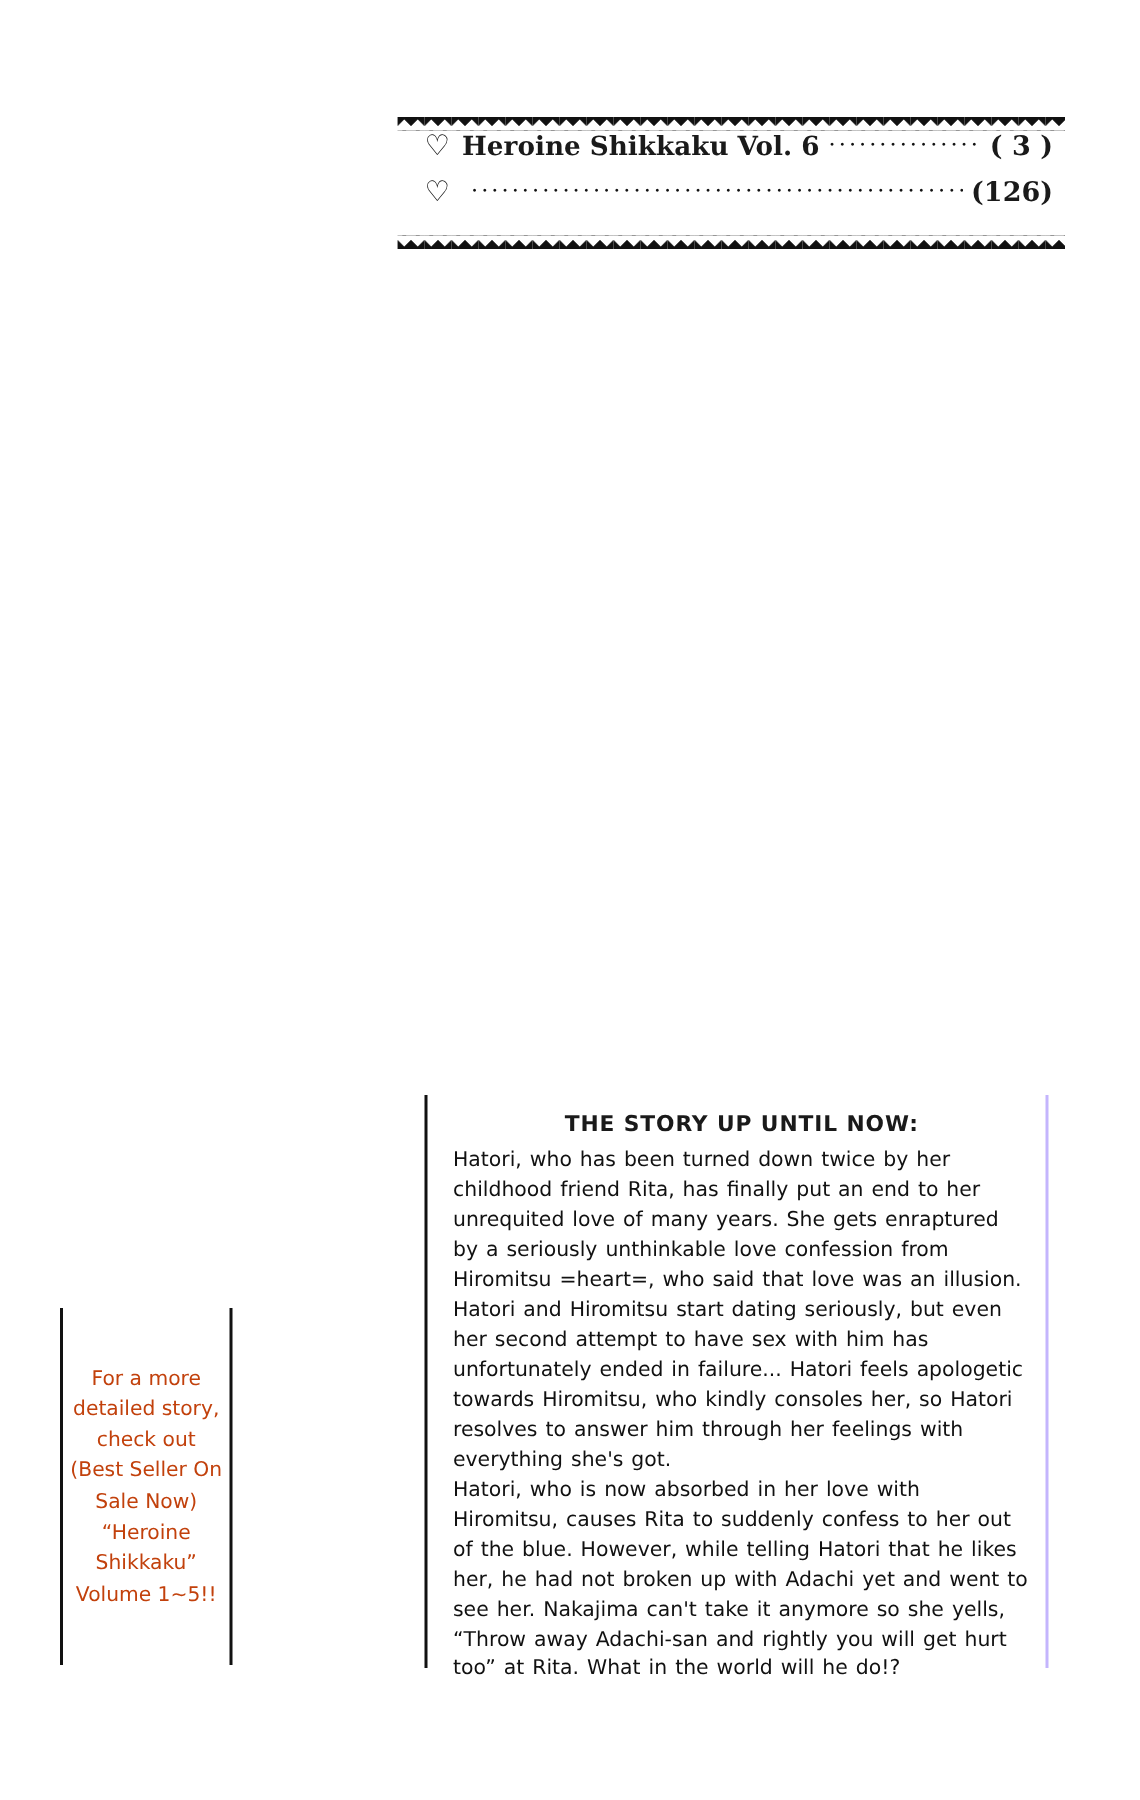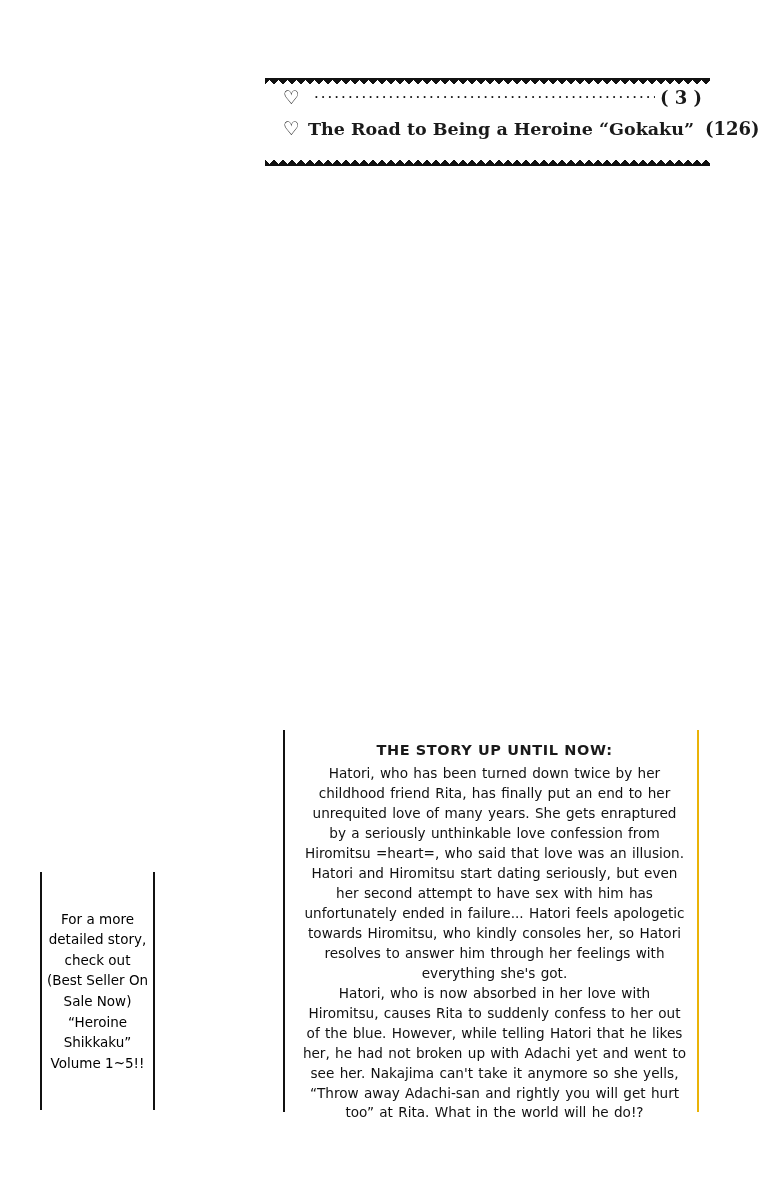--- a/index.html
+++ b/index.html
@@ -97,72 +97,72 @@
     border-right: 2px solid #111;
     display: flex;
     align-items: center;
     justify-content: center;
   }
   #side-note-text {
     font-family: "DejaVu Sans", sans-serif;
     font-size: 13.5px;
     line-height: 1.52;
     text-align: center;
-    color: #000000;
+    color: #c2410c;
     padding: 0 4px;
     white-space: pre-line;
   }
 
   
   #story-block {
     position: absolute;
     left: 283px;
     top: 730px;
     width: 416px;
     height: 382px;
     box-sizing: border-box;
     border-left: 2px solid #111;
-    border-right: 2px solid #eab308;
+    border-right: 2px solid #c4b5fd;
     padding: 8px 10px 0 17px;
   }
   #story-heading {
     text-align: center;
     font-family: "DejaVu Sans", sans-serif;
     font-weight: bold;
     font-size: 14.5px;
     letter-spacing: 0.6px;
     margin: 4px 0 6px 0;
   }
   #story-body {
     font-family: "DejaVu Sans", sans-serif;
     font-size: 13.6px;
     line-height: 1.47;
-    text-align: center;
+    text-align: left;
     color: #111;
     white-space: pre-line;
     word-spacing: 1px;
   }
 </style>
 </head>
 <body>
 
 <div id="index-block">
   <div class="zigzag"></div>
   <div class="index-inner-pad">
     <div id="index-rows">
 
       <div class="index-row">
         <span class="heart">♡</span>
+        <span class="entry-title">Heroine Shikkaku Vol. 6</span>
         <span class="dots">··························································</span>
         <span class="page">( 3 )</span>
       </div>
 
       <div class="index-row">
         <span class="heart">♡</span>
-        <span class="entry-title">The Road to Being a Heroine “Gokaku”</span>
         <span class="dots">··························································</span>
         <span class="page">(126)</span>
       </div>
 
     </div>
   </div>
   <div class="zigzag bottom"></div>
 </div>
 
 <div id="side-note">

